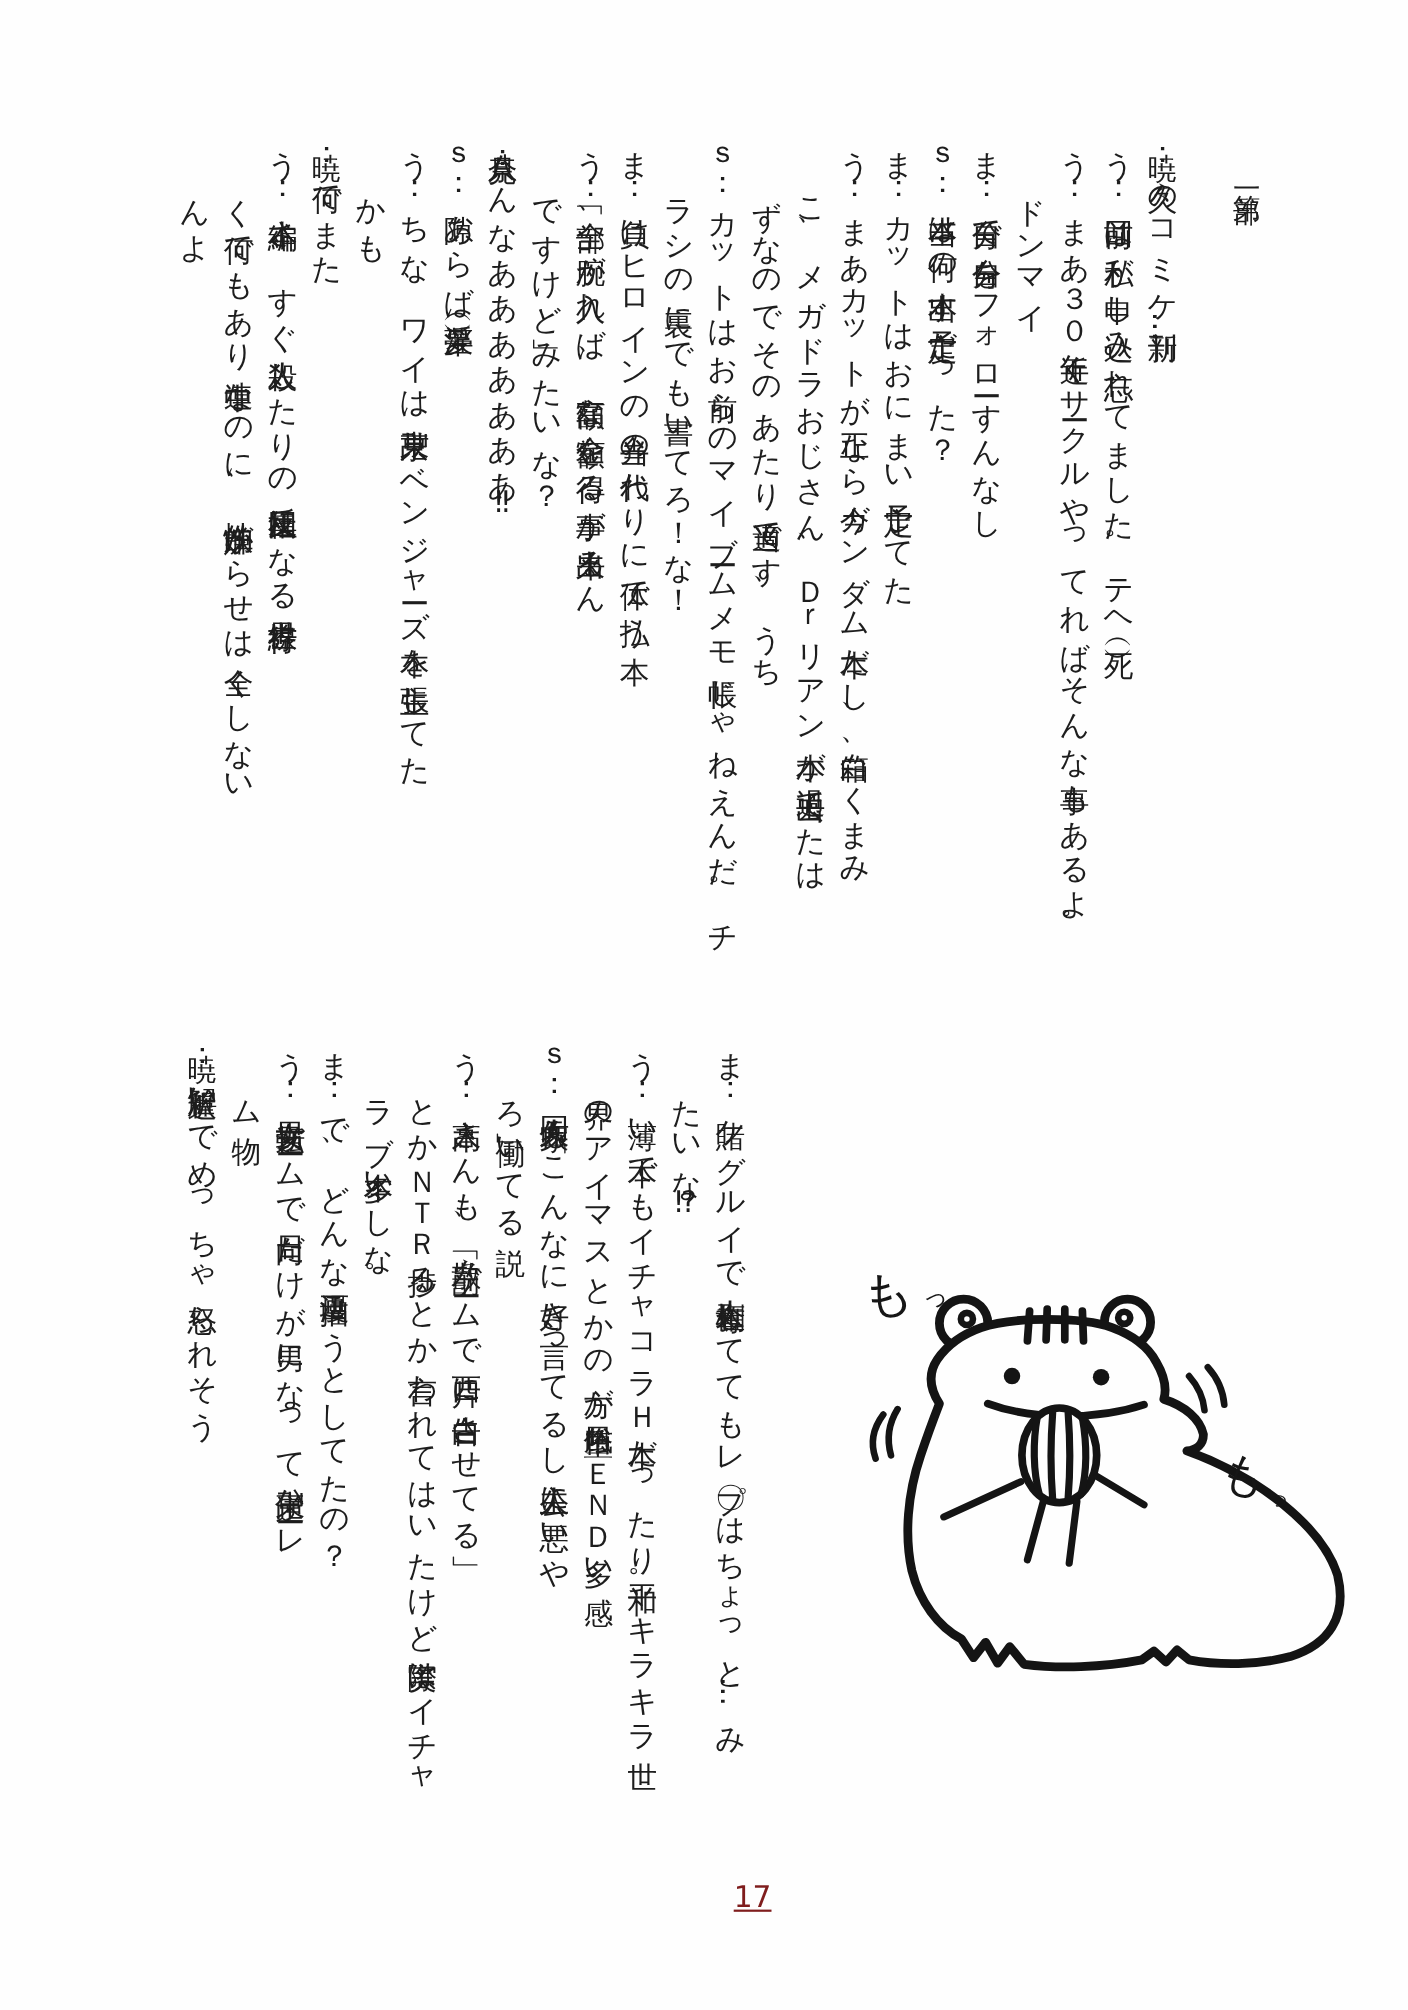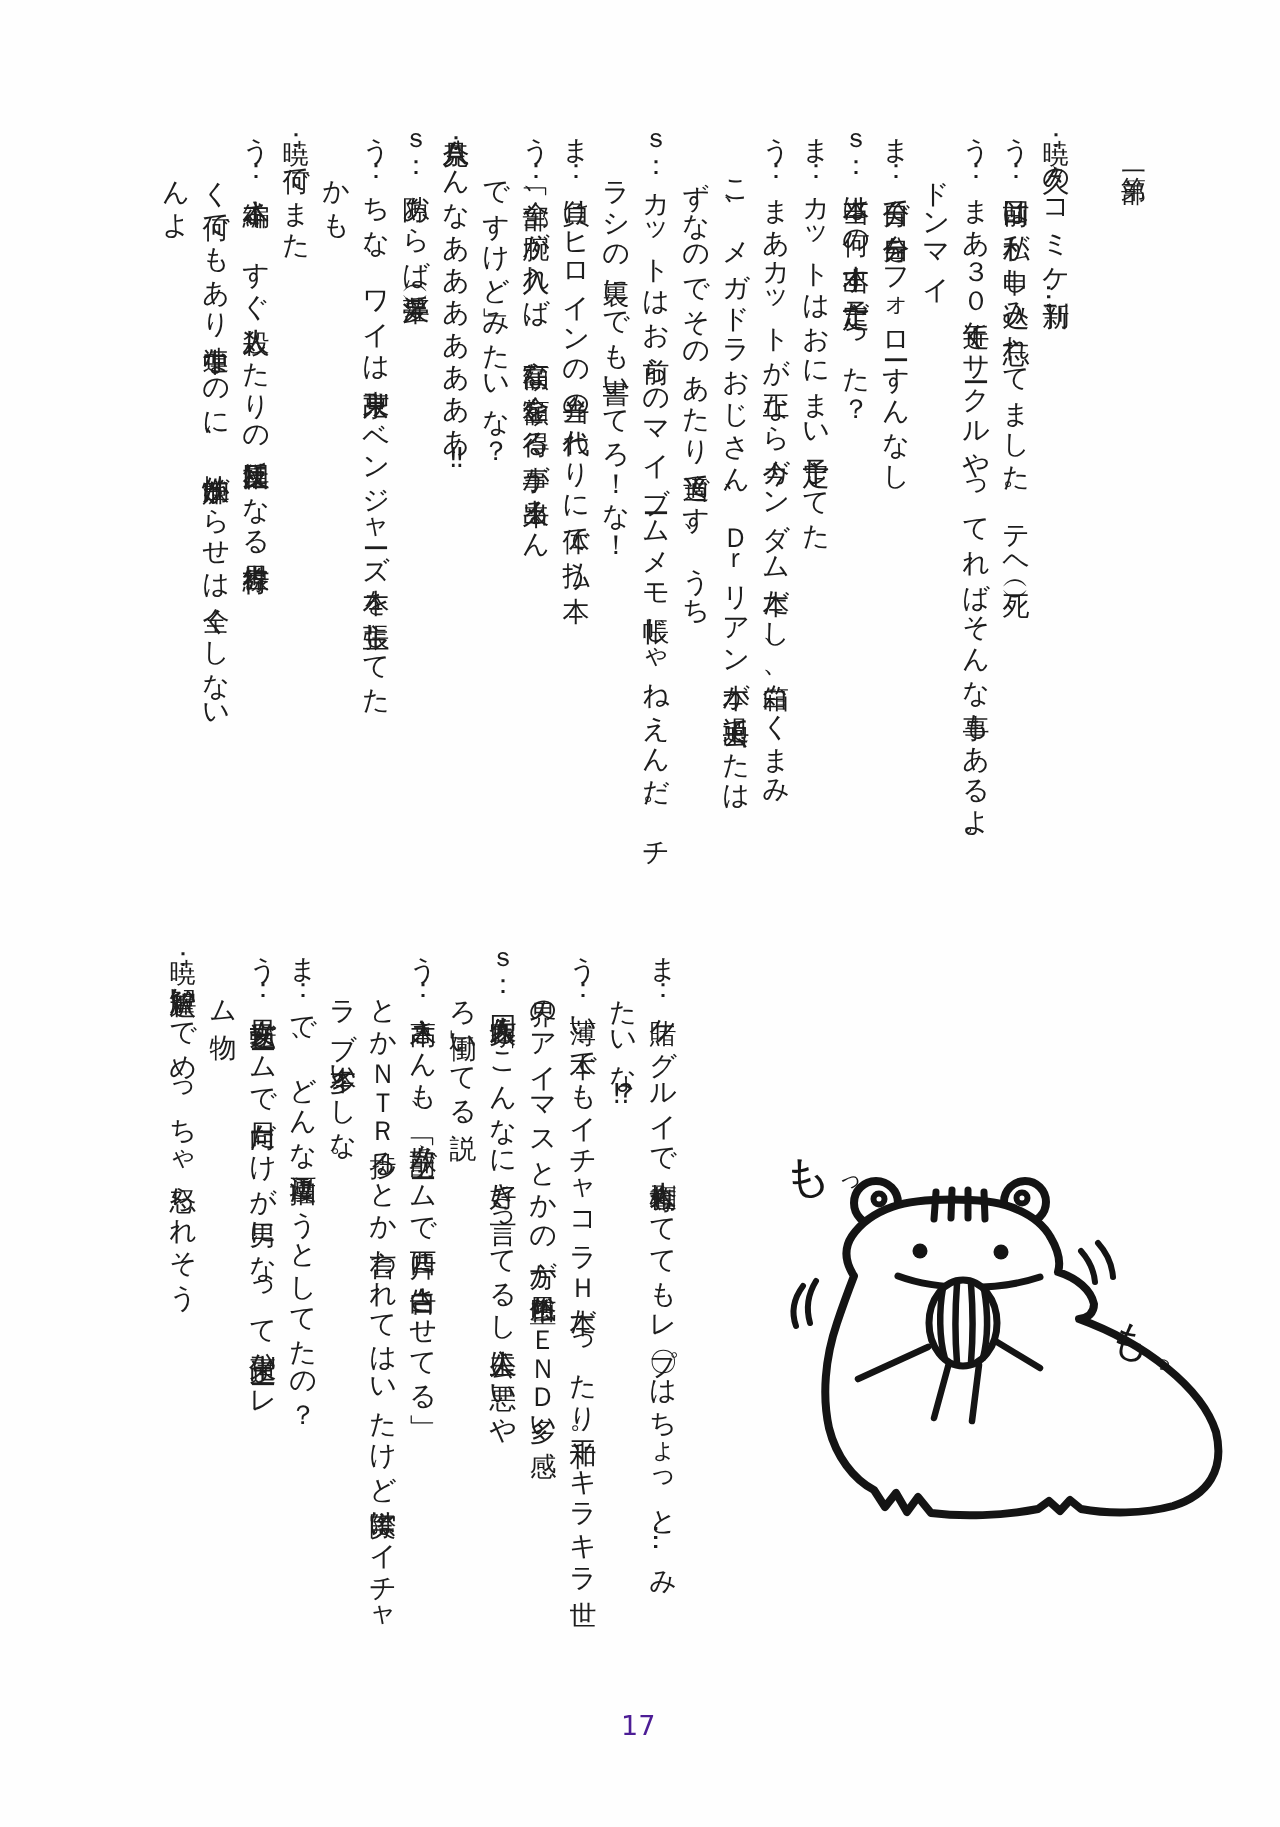--- a/index.html
+++ b/index.html
@@ -47,23 +47,24 @@
     stroke-linecap: round;
     stroke-linejoin: round;
   }
   #hamster .filled-white { fill: #fefefe; }
   #hamster text {
     font-family: "DejaVu Sans", sans-serif;
     fill: #161616;
   }
   #page-number {
     position: absolute;
-    left: 621px; top: 1710px;
-    color: #4c1d95;
+    left: 667px; top: 1710px;
+    color: #7f1d1d;
     font-size: 27px;
+    text-decoration: underline;
   }
 </style>
 </head>
 <body>
 
 <div id="page-title">第一部</div>
 
 <div id="sec1" class="v-text">
     <p>暁：久々のコミケ新刊…</p>
     <p>う：前回は私が申し込み忘れてました。テヘ（死）</p>

